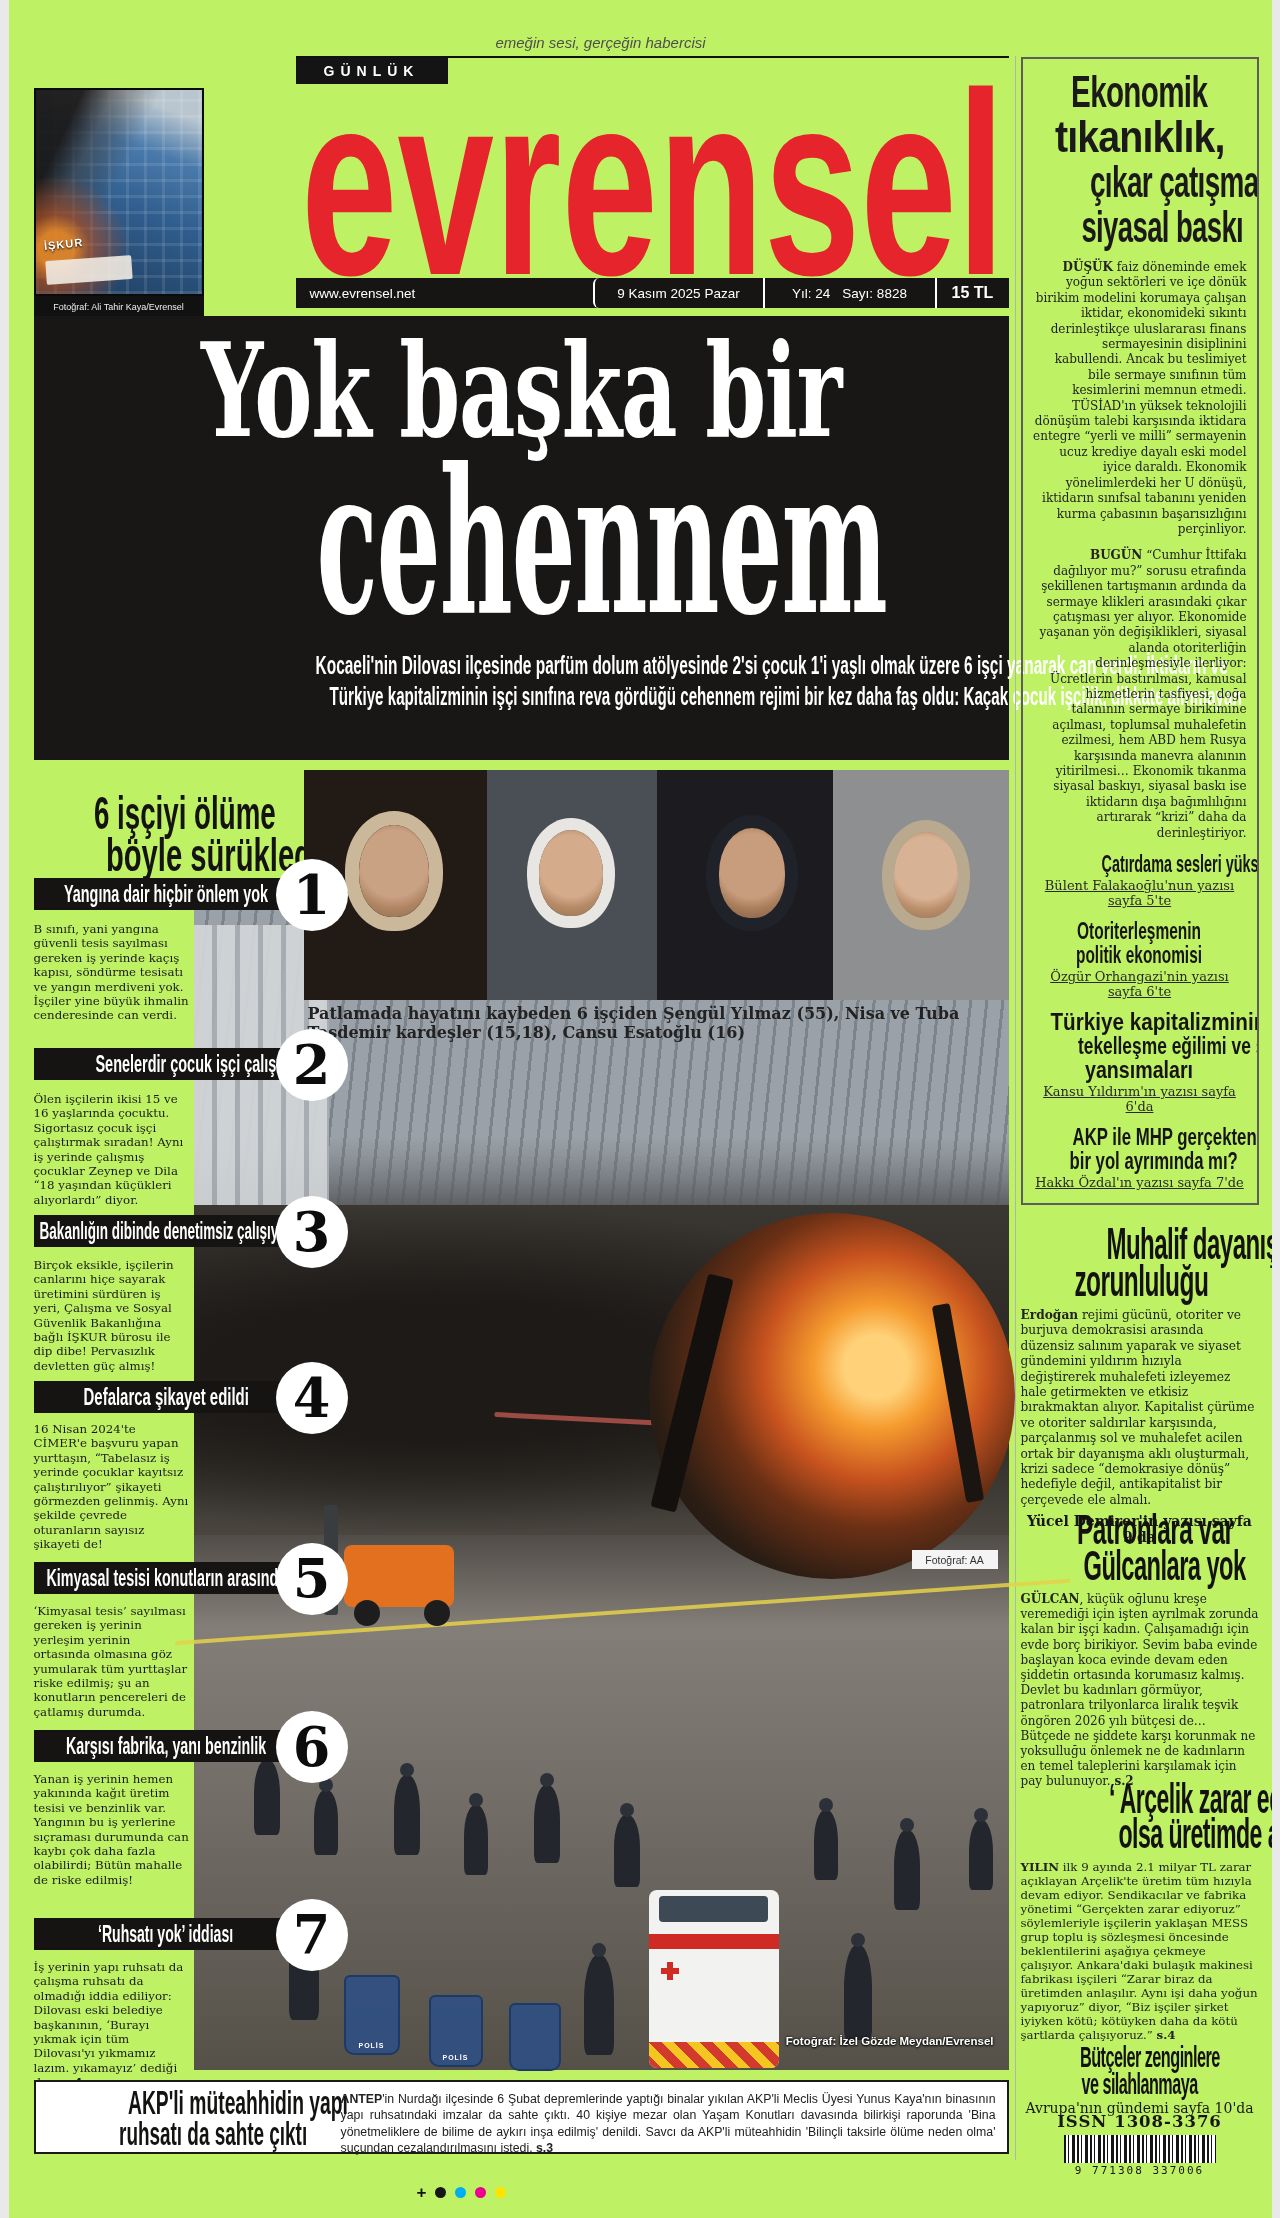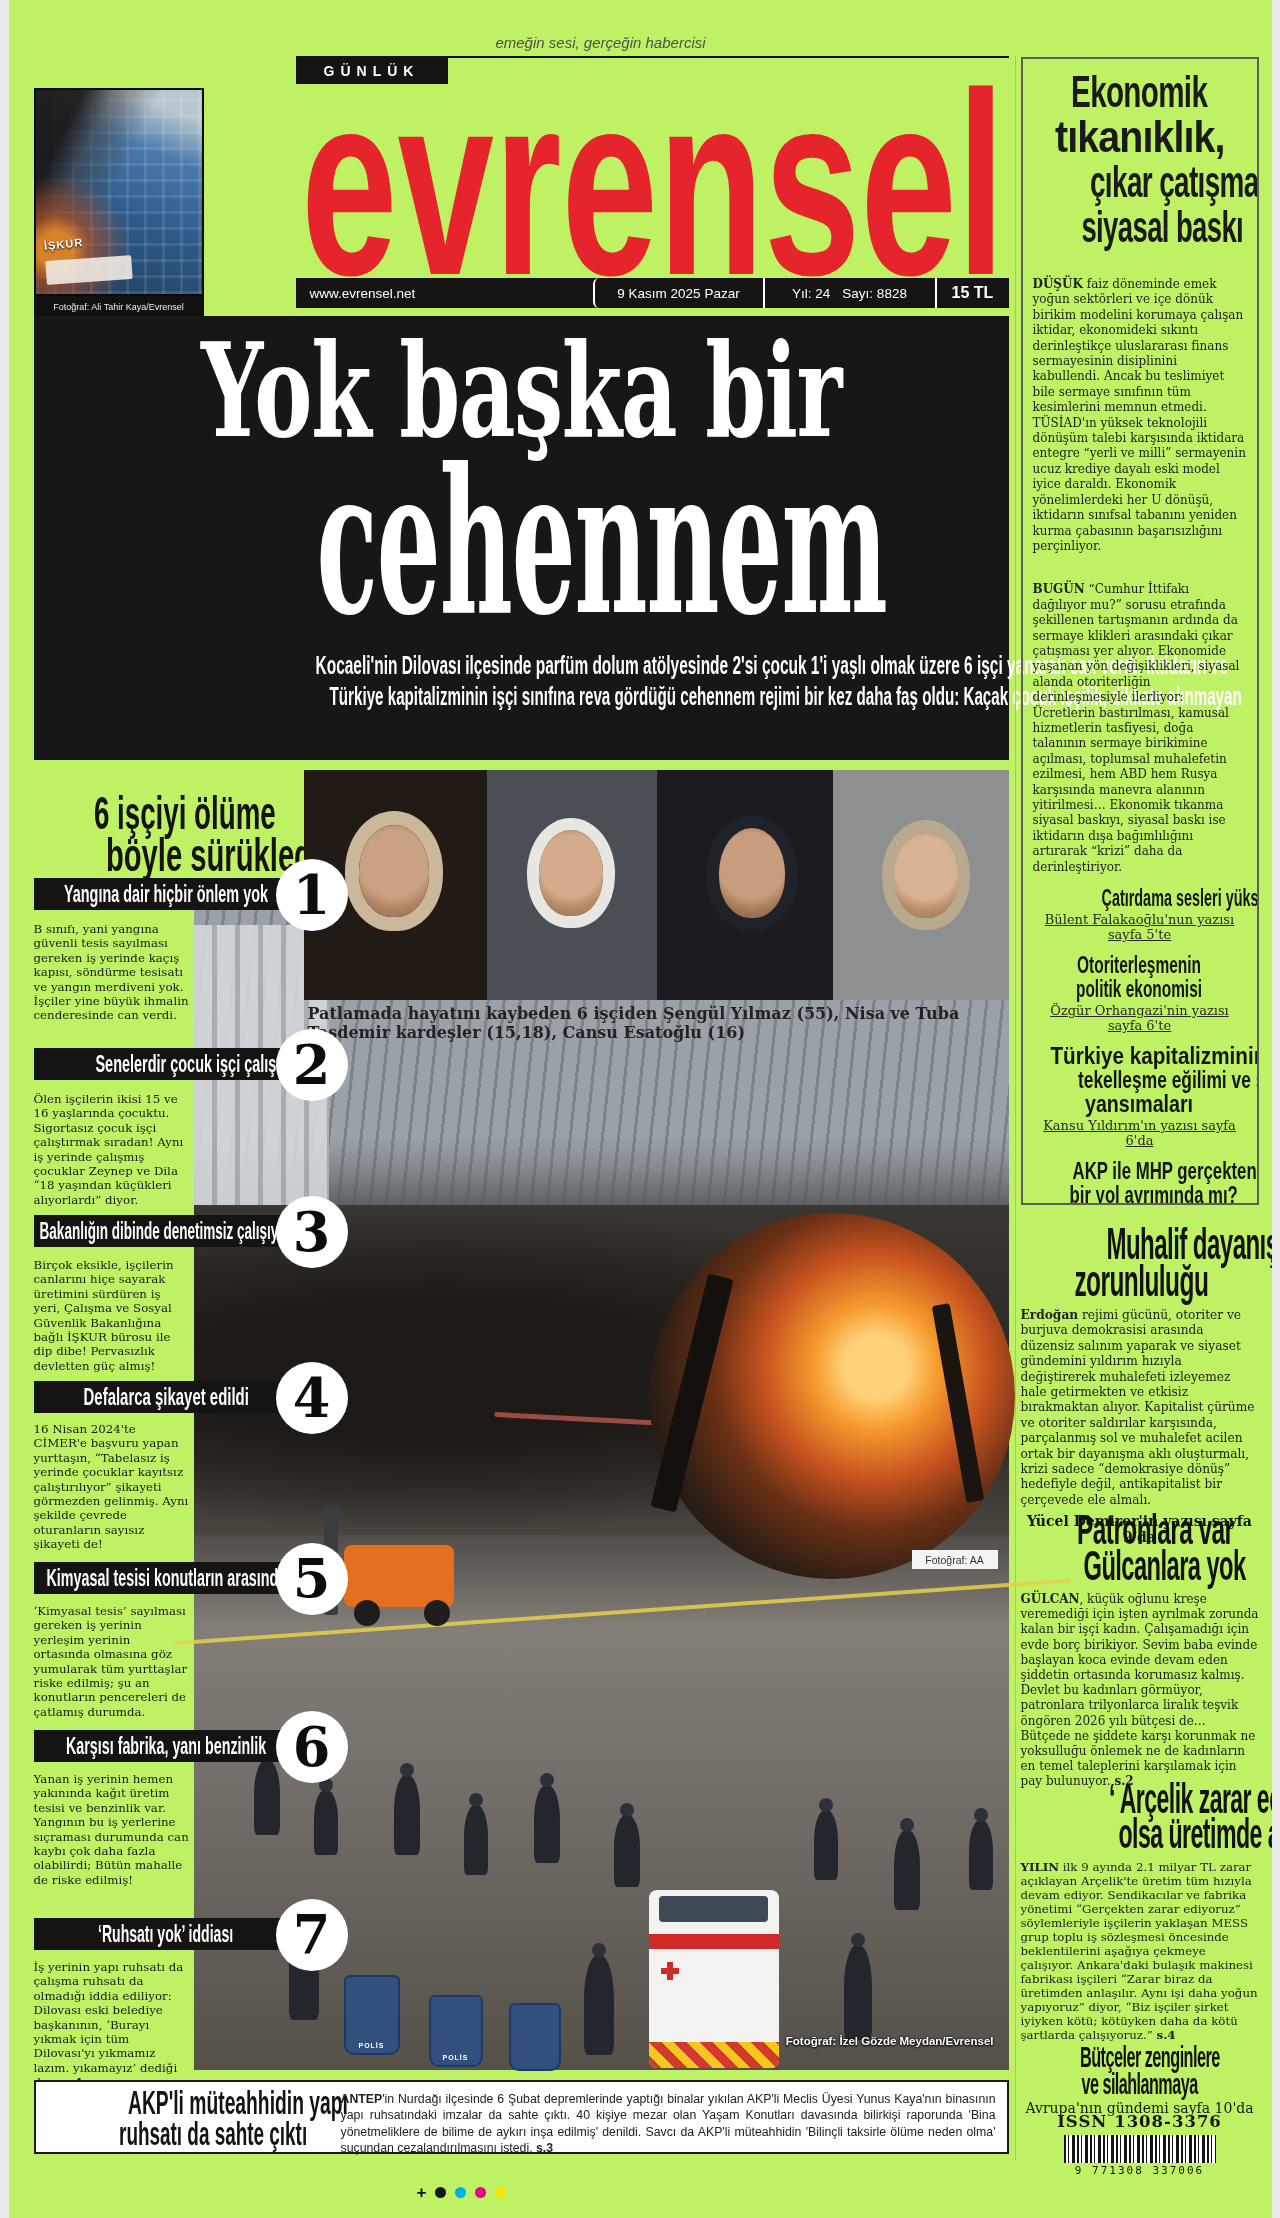--- a/index.html
+++ b/index.html
@@ -87,21 +87,21 @@
                 linear-gradient(#cf2a23,#cf2a23) 0 50%/100% 6px no-repeat;}
   
   .bstory{border:2px solid #1b1a19;box-sizing:border-box;background:#fff;}
   .bhead span{font-weight:bold;font-size:34px;line-height:30px;color:#131312;}
   .bbody{font-size:12.3px;line-height:16.4px;text-align:justify;color:#232221;}
   .bbody b{font-weight:bold;}
   
   .sbdiv{background:#b3b3b3;}
   .sbbox{border:2px solid #5e5d5c;box-sizing:border-box;padding:10px 10px 0;text-align:center;overflow:hidden;}
   .sbhl span{font-weight:bold;font-size:44px;line-height:45px;color:#1b1a19;letter-spacing:-1px;}
-  .sbpara{font-family:"DejaVu Serif",serif;font-size:12px;line-height:15.4px;color:#232221;text-align:left;margin-top:28px;}
+  .sbpara{font-family:"DejaVu Serif",serif;font-size:12px;line-height:15.4px;color:#232221;text-align:right;margin-top:11px;}
   .sbpara b{font-weight:bold;}
   .sbitem{margin-top:11px;}
   .sbitem .t span{font-weight:bold;font-size:24px;line-height:23px;color:#161514;}
   .sbby{font-family:"DejaVu Serif",serif;font-size:13px;color:#2a2928;margin-top:2px;text-decoration:underline;}
   .sbsec{text-align:center;}
   .sbsec .t span{font-weight:bold;color:#131211;letter-spacing:-1px;}
   .sbsec .para{font-family:"DejaVu Serif",serif;text-align:left;color:#232221;margin-top:8px;}
   .sbsec .by{font-family:"DejaVu Serif",serif;font-weight:bold;font-size:14px;margin-top:5px;}
   .issn-t{font-family:"DejaVu Serif",serif;font-weight:bold;font-size:16.5px;letter-spacing:1px;text-align:center;}
   .bc{width:152px;height:28px;margin:4px auto 0;

